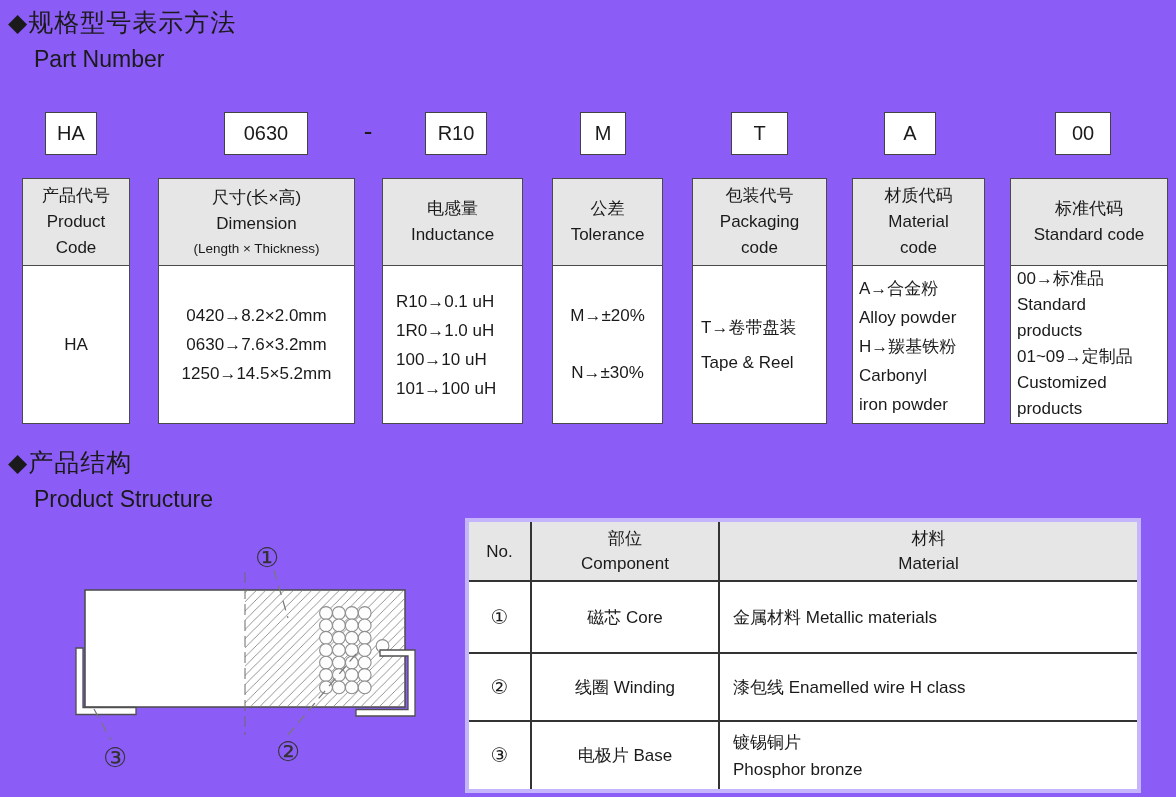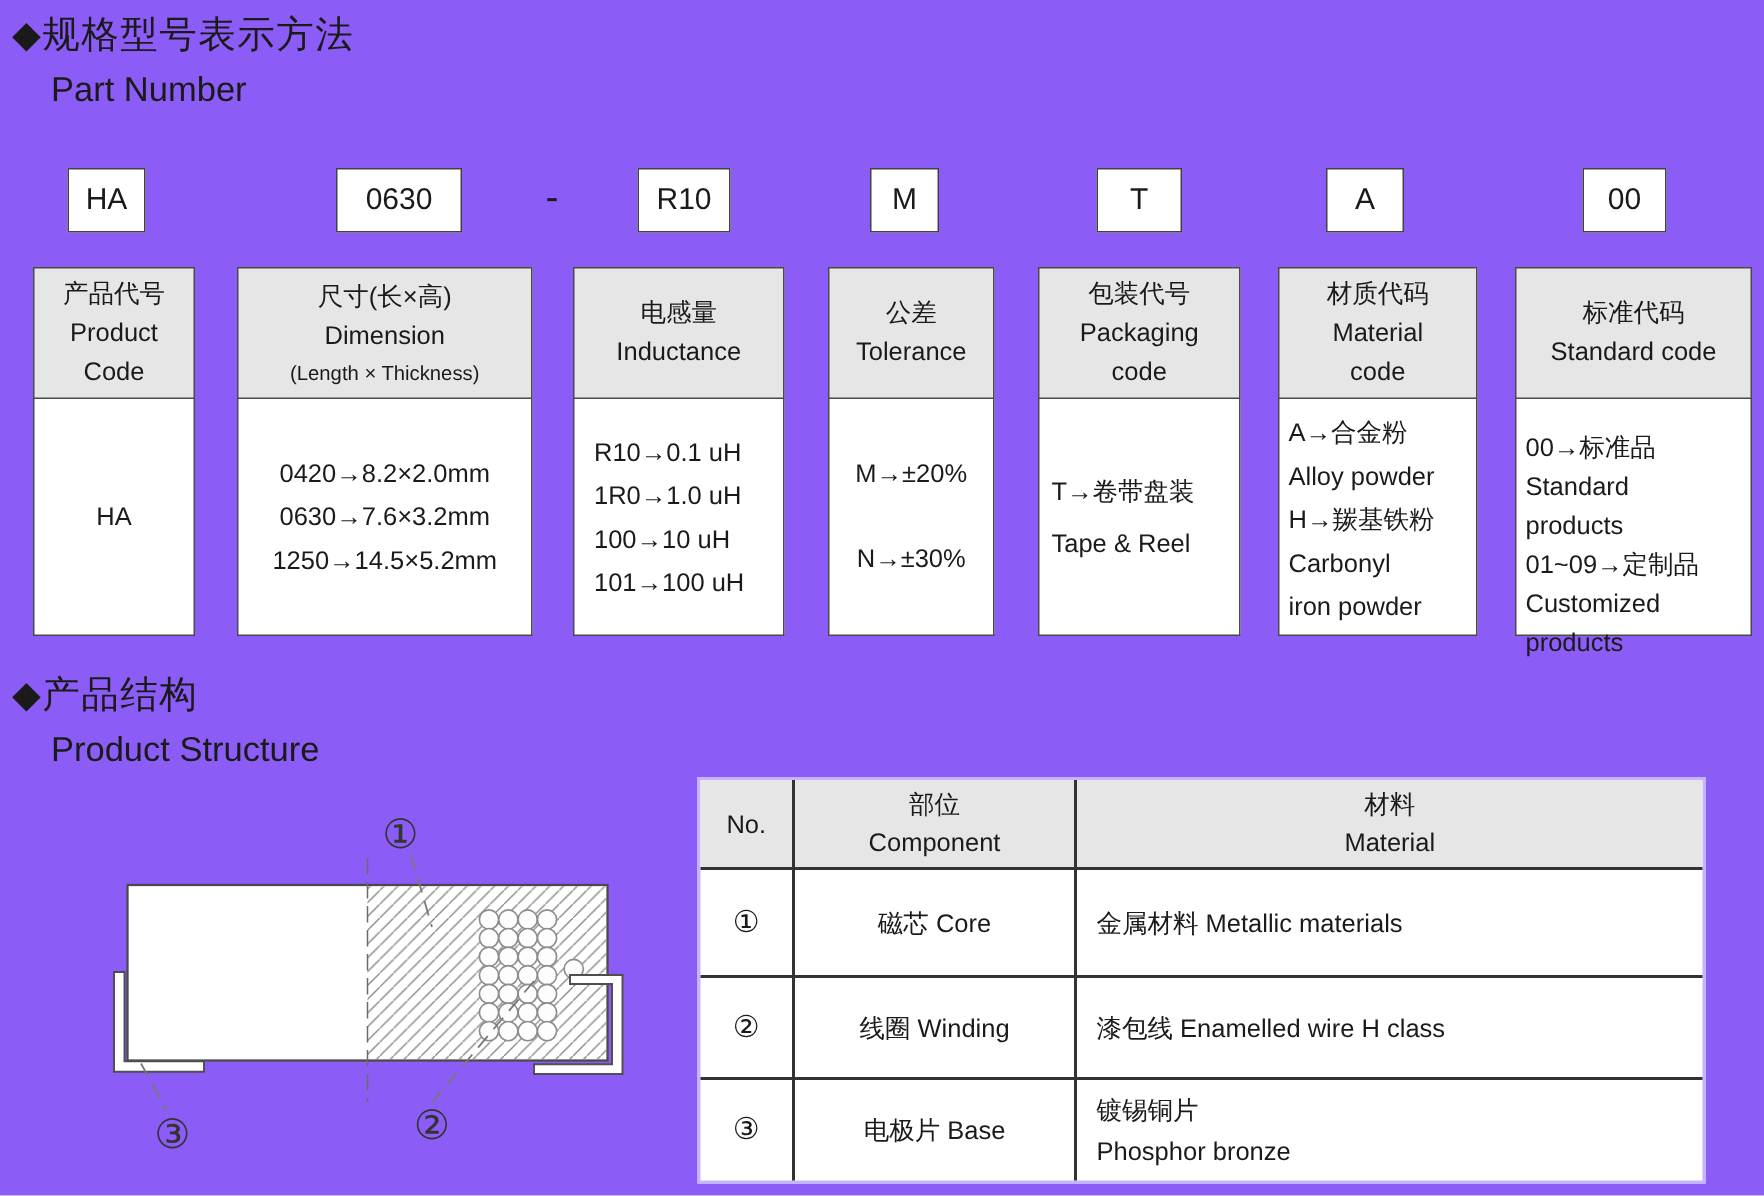--- a/index.html
+++ b/index.html
@@ -25,26 +25,26 @@
              font-size:17px;line-height:26px;text-align:center;}
   .pn-header .small{font-size:13.5px;line-height:23px;}
   .pn-body{box-sizing:border-box;border:1.5px solid #4a4a4a;border-top:none;height:158px;
            background:#fff;display:flex;flex-direction:column;font-size:17px;}
   .pn-body.c1{align-items:center;justify-content:center;}
   .pn-body.c2{align-items:center;justify-content:center;line-height:29px;}
   .pn-body.c3{justify-content:center;padding-left:13px;line-height:29px;}
   .pn-body.c4{align-items:center;justify-content:center;line-height:38px;gap:19px;}
   .pn-body.c5{justify-content:center;padding-left:8px;line-height:35px;}
   .pn-body.c6{padding-top:8px;padding-left:6px;line-height:29px;}
-  .pn-body.c7{padding-top:20px;padding-left:6px;line-height:26px;}
+  .pn-body.c7{padding-top:0;padding-left:6px;line-height:26px;}
 
   
   .st{position:absolute;left:465px;top:518px;display:grid;
       grid-template-columns:63px 188px 417px;grid-template-rows:60px 72px 68px 67px;
-      border:2px solid #c4b5fd;background:#fff;font-size:17px;}
+      border:4px solid #c4b5fd;background:#fff;font-size:17px;}
   .st .cell{box-sizing:border-box;border-right:2px solid #333;border-bottom:2px solid #333;
             display:flex;flex-direction:column;align-items:center;justify-content:center;
             line-height:25px;}
   .st .cell.lc{border-right:none;}
   .st .cell.lr{border-bottom:none;}
   .st .cell.hd{background:#e6e6e6;}
   .st .cell.mat{align-items:flex-start;padding-left:13px;line-height:27px;}
   .st .cell.num{font-size:20px;}
 
   

